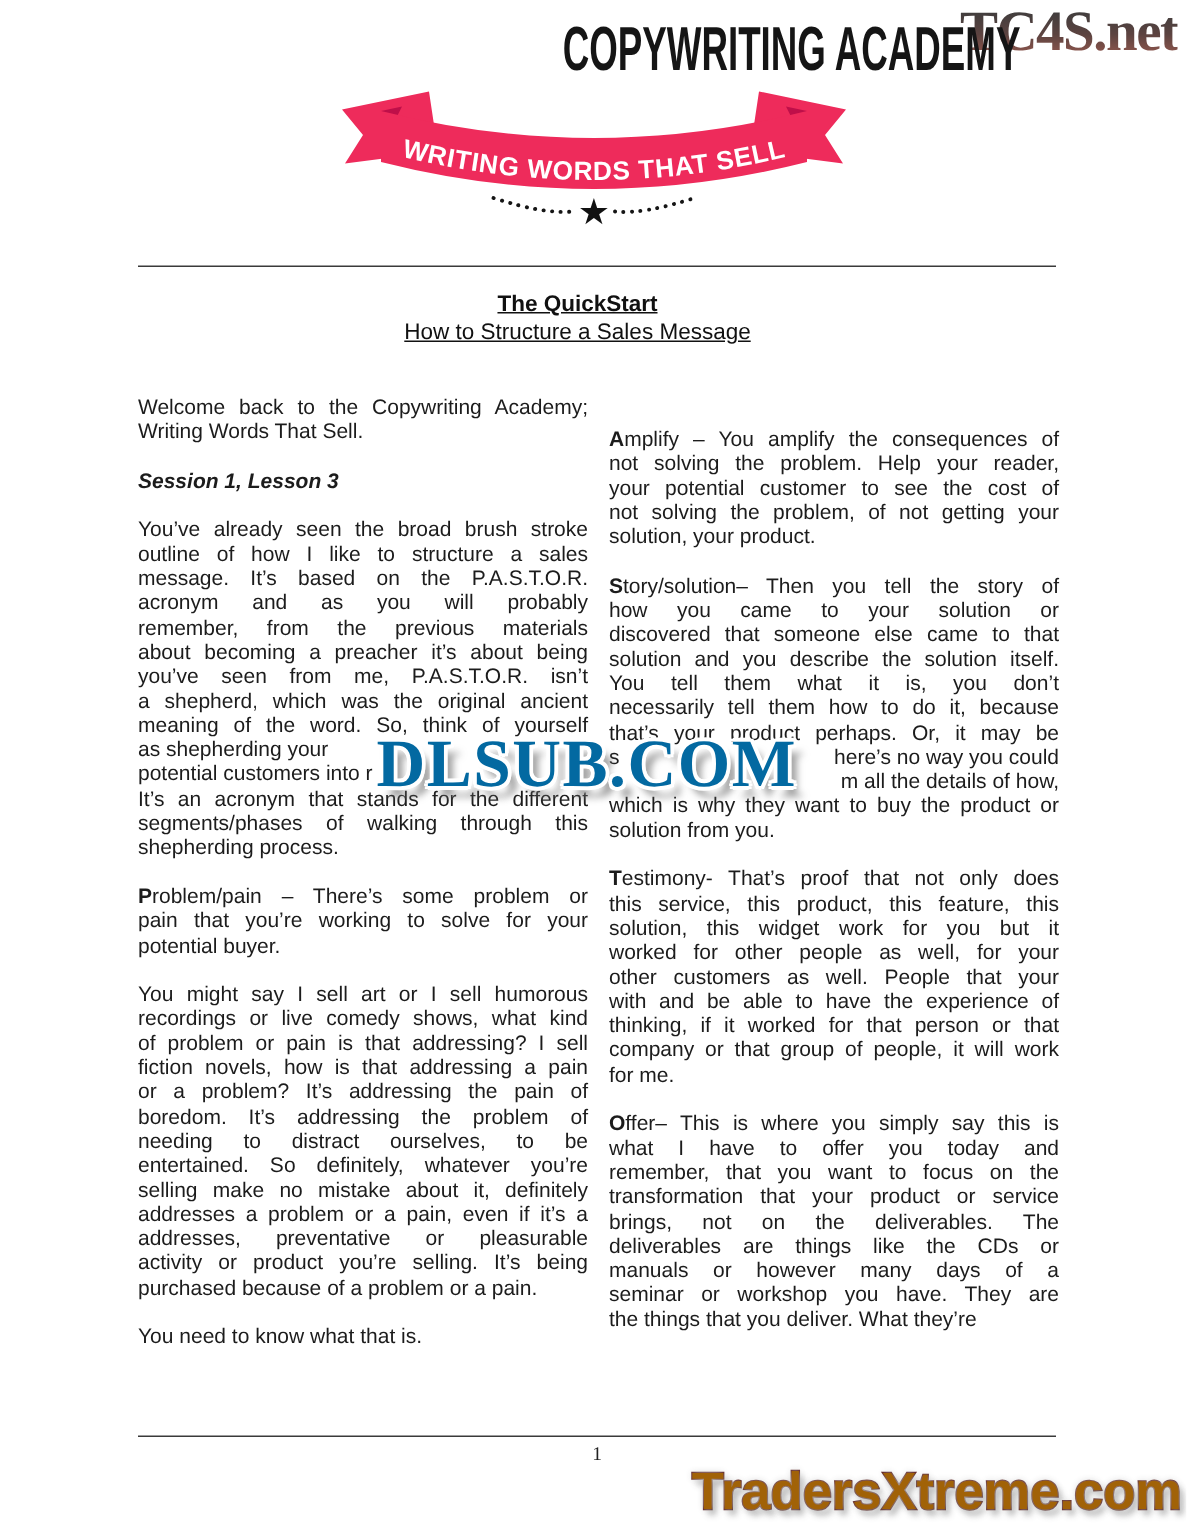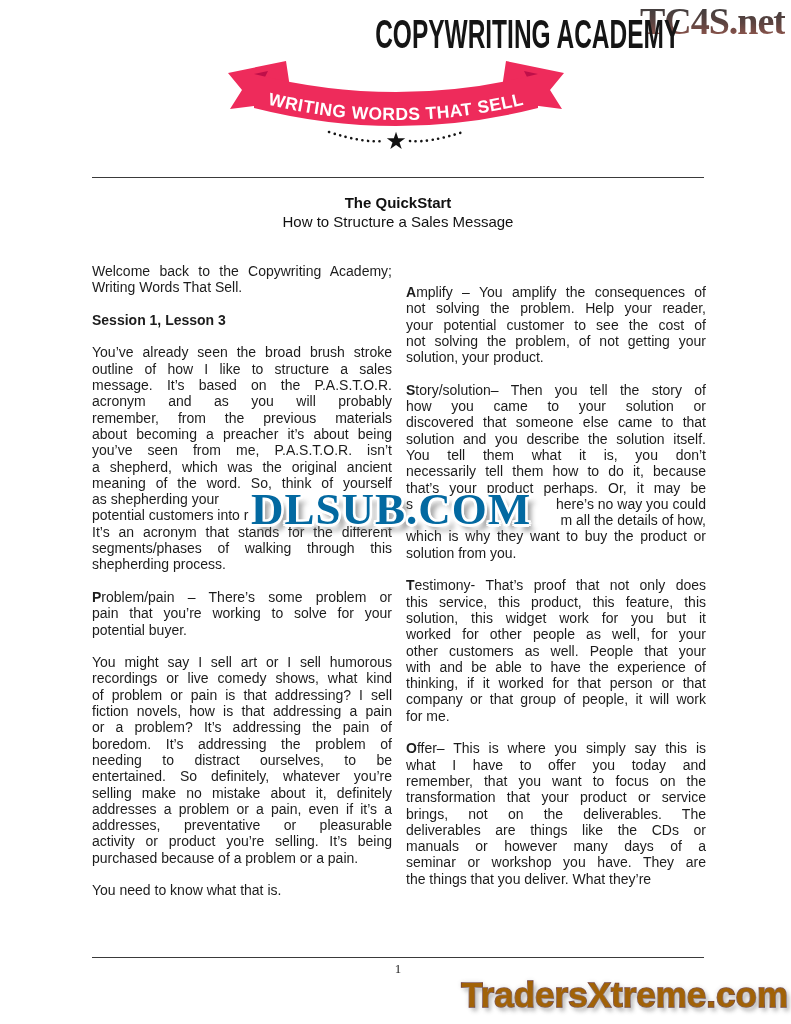--- a/index.html
+++ b/index.html
@@ -17,31 +17,31 @@
   .logo-name{display:block;font-weight:bold;font-size:34px;line-height:1;color:#151515;
              transform:scale(0.72,1.22);transform-origin:50% 50%;white-space:nowrap;}
   .logo-svg{display:block;margin:8px auto 0;}
 
   
   .rule{position:absolute;left:92px;width:612px;height:0;border-top:1px solid #3a3a3a;}
   .rule-top{top:177px}
   .rule-bottom{top:957px}
 
   
-  .titleblock{position:absolute;top:193px;left:92px;width:612px;text-align:center;
-              font-size:15px;line-height:19px;color:#111;}
+  .titleblock{position:absolute;top:193px;left:79px;width:612px;text-align:center;
+              font-size:15px;line-height:19px;color:#111;text-decoration:underline;}
   .doc-title{font-weight:bold;}
 
   
   .cols{position:absolute;top:263px;left:92px;width:614px;display:flex;gap:14px;
         font-size:14px;line-height:16.3px;}
   .col{width:300px;}
   .col-right{padding-top:21px;}
   .para{margin:0 0 16.3px 0;}
-  .para.heading{font-weight:bold;}
+  .para.heading{font-weight:bold;font-style:italic;}
   .line{min-height:16.3px;}
   .l-just{text-align:justify;text-align-last:justify;}
   .l-left{text-align:left;}
   .l-right{text-align:right;}
   .l-split{display:flex;justify-content:space-between;}
 
   
   .dlsub{position:absolute;top:487px;left:251px;font-family:"Liberation Serif",serif;
          font-weight:bold;font-size:45px;line-height:1;letter-spacing:1px;color:#0369a1;
          text-shadow:-2px -2px 0 #fff,2px -2px 0 #fff,-2px 2px 0 #fff,2px 2px 0 #fff,

